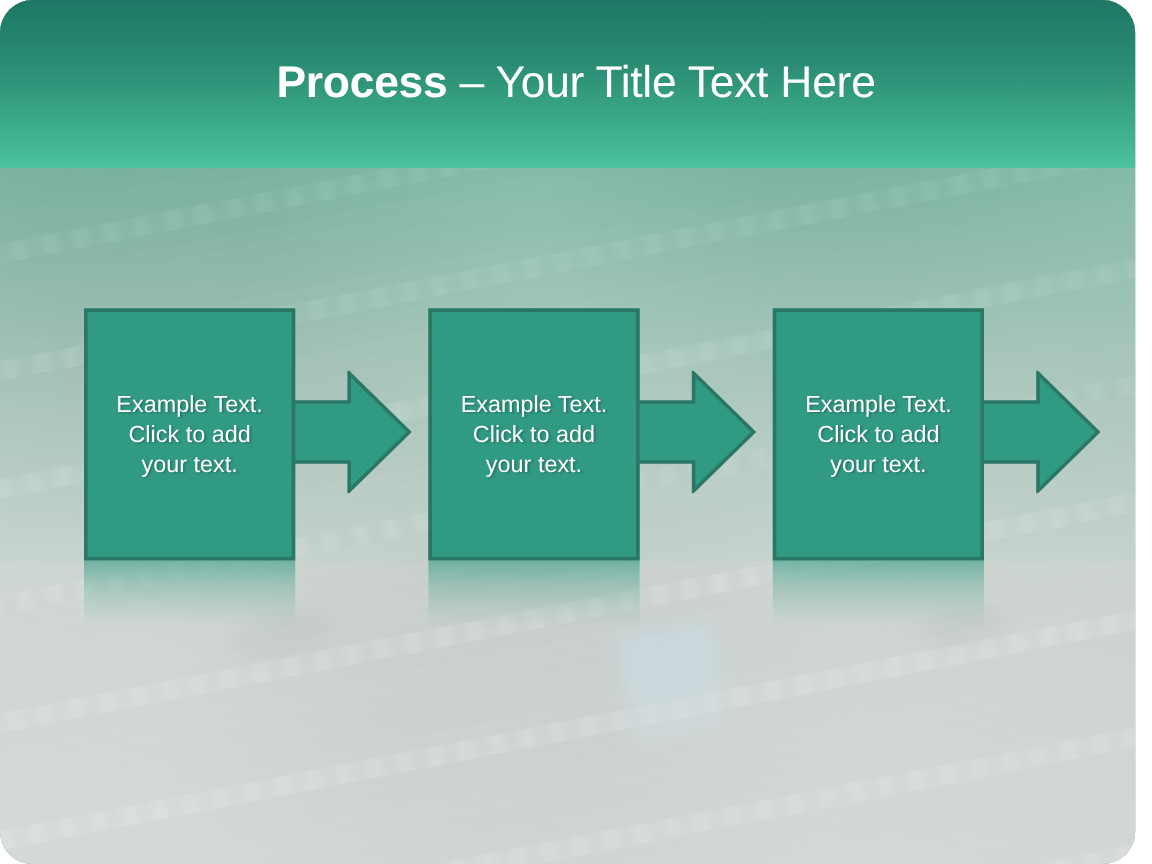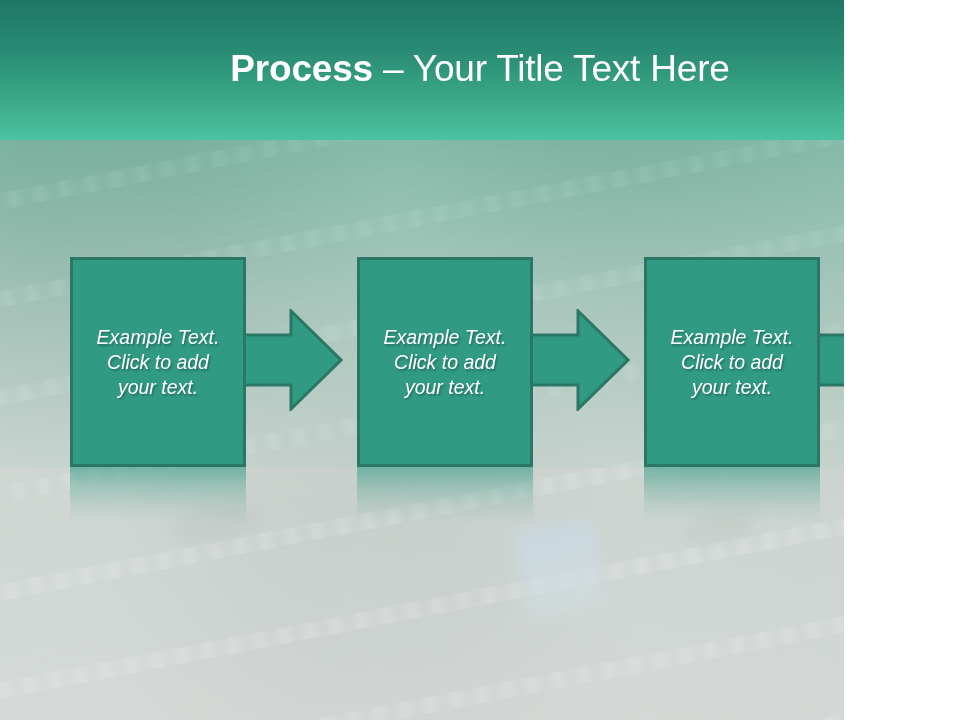--- a/index.html
+++ b/index.html
@@ -6,24 +6,25 @@
     margin: 0;
     padding: 0;
     background: #fff;
   }
   body {
     font-family: "Liberation Sans", sans-serif;
   }
 
   #slide {
     position: relative;
-    width: 844px;
+    width: 946px;
     height: 720px;
     overflow: hidden;
     background: #c9cfcc;
+    border-radius: 27px;
   }
 
   
   .bg-layer {
     position: absolute;
     inset: 0;
     overflow: hidden;
   }
   .bg-base {
     position: absolute;
@@ -164,21 +165,20 @@
     box-sizing: border-box;
     background: #309a82;
     border: 3px solid #2b7766;
     z-index: 3;
     display: flex;
     align-items: center;
     justify-content: center;
   }
   .proc-text {
     color: #ffffff;
-    font-style: italic;
     font-size: 19.5px;
     line-height: 25px;
     text-align: center;
     text-shadow: 1.5px 1.5px 1.6px rgba(30,70,60,.45);
     padding: 0 8px;
     white-space: pre-line;
   }
   .arrow {
     position: absolute;
     z-index: 2;

